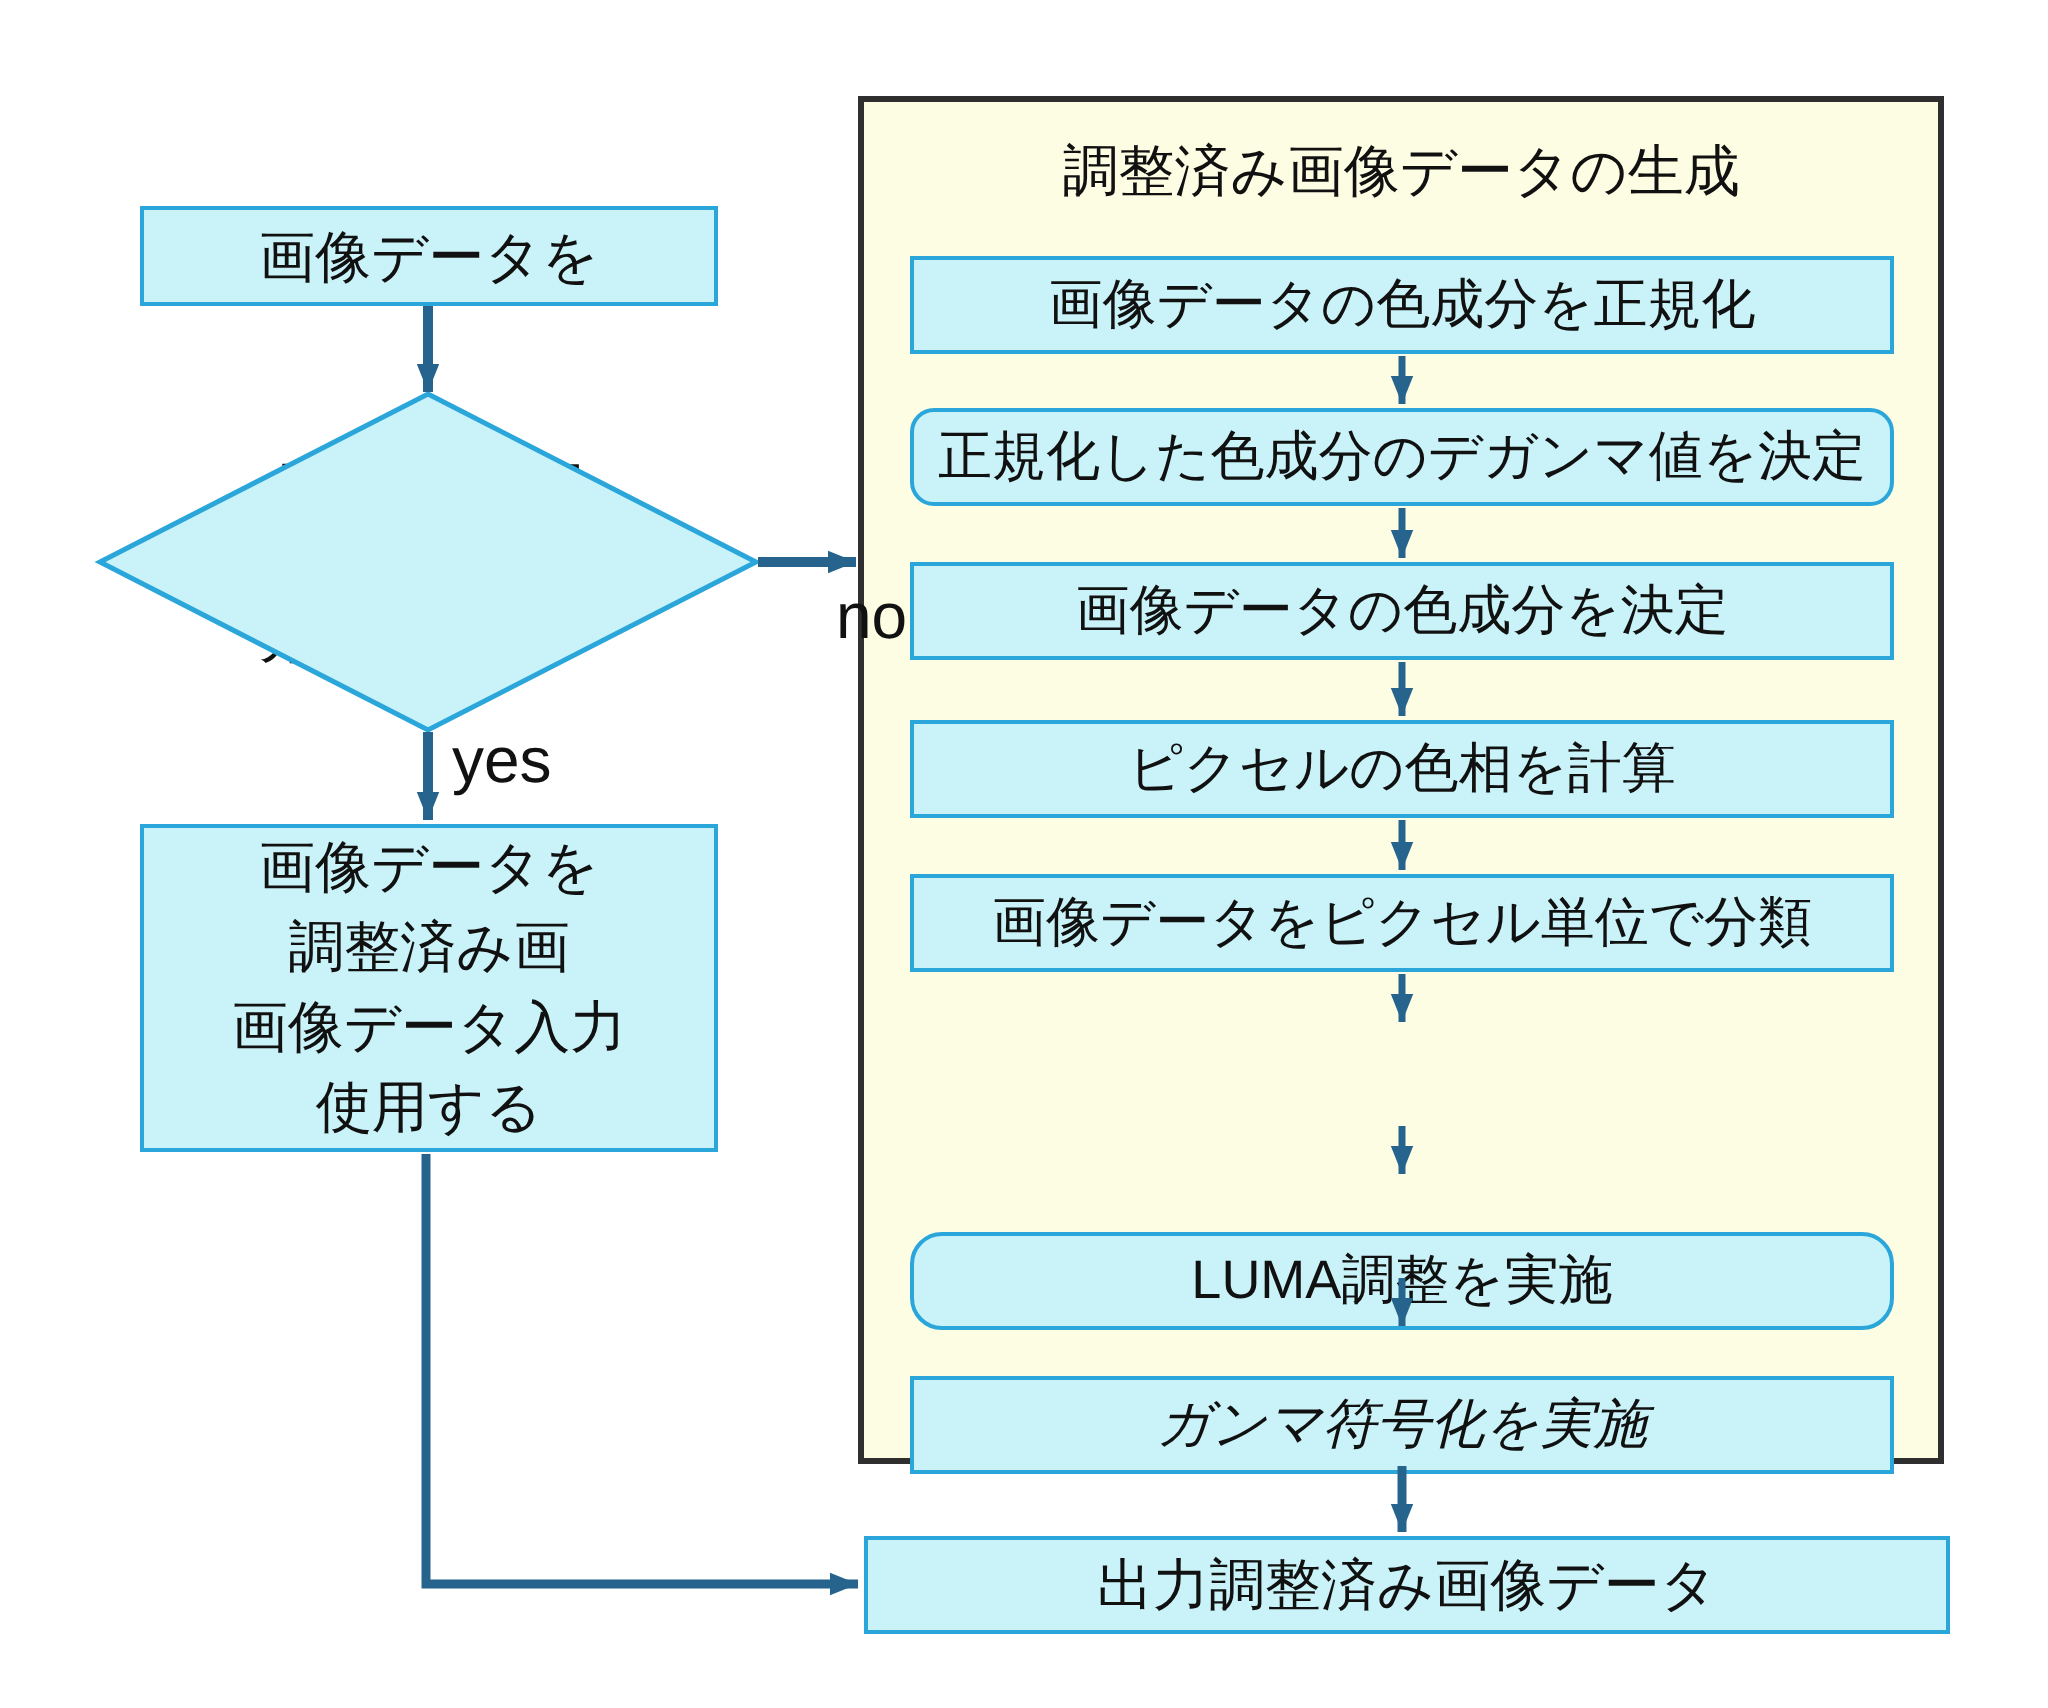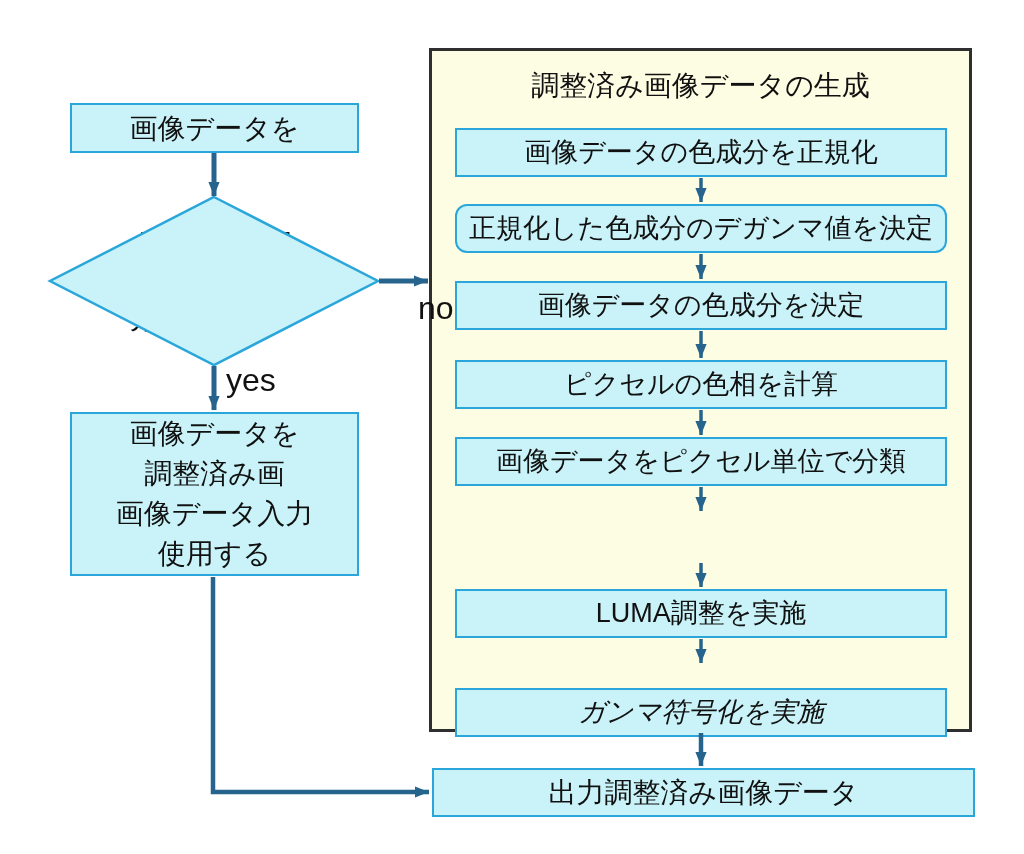--- a/index.html
+++ b/index.html
@@ -38,21 +38,21 @@
     line-height:40px; text-align:center;
     font-size:28px; z-index:2;
   }
   .step { left:455px; width:492px; height:49px; font-size:27px; }
   .step-0 { top:128px; }
   .step-1 { top:204px;border-radius:12px; }
   .step-2 { top:281px; }
   .step-3 { top:360px; }
   .step-4 { top:437px; }
   .step-5 { top:513px; }
-  .step-6 { top:589px; }
+  .step-6 { top:616px;border-radius:16px; }
   .step-7 { top:688px;font-style:italic; }
   .input-box  { left:70px; top:103px; width:289px; height:50px; }
   .use-box    { left:70px; top:412px; width:289px; height:164px; line-height:40px; }
   .output-box { left:432px; top:768px; width:543px; height:49px; }
   .decision-text {
     position:absolute;
     left:64px; top:226px; width:300px;
     text-align:center;
     font-size:28px; line-height:37px;
     z-index:3;

